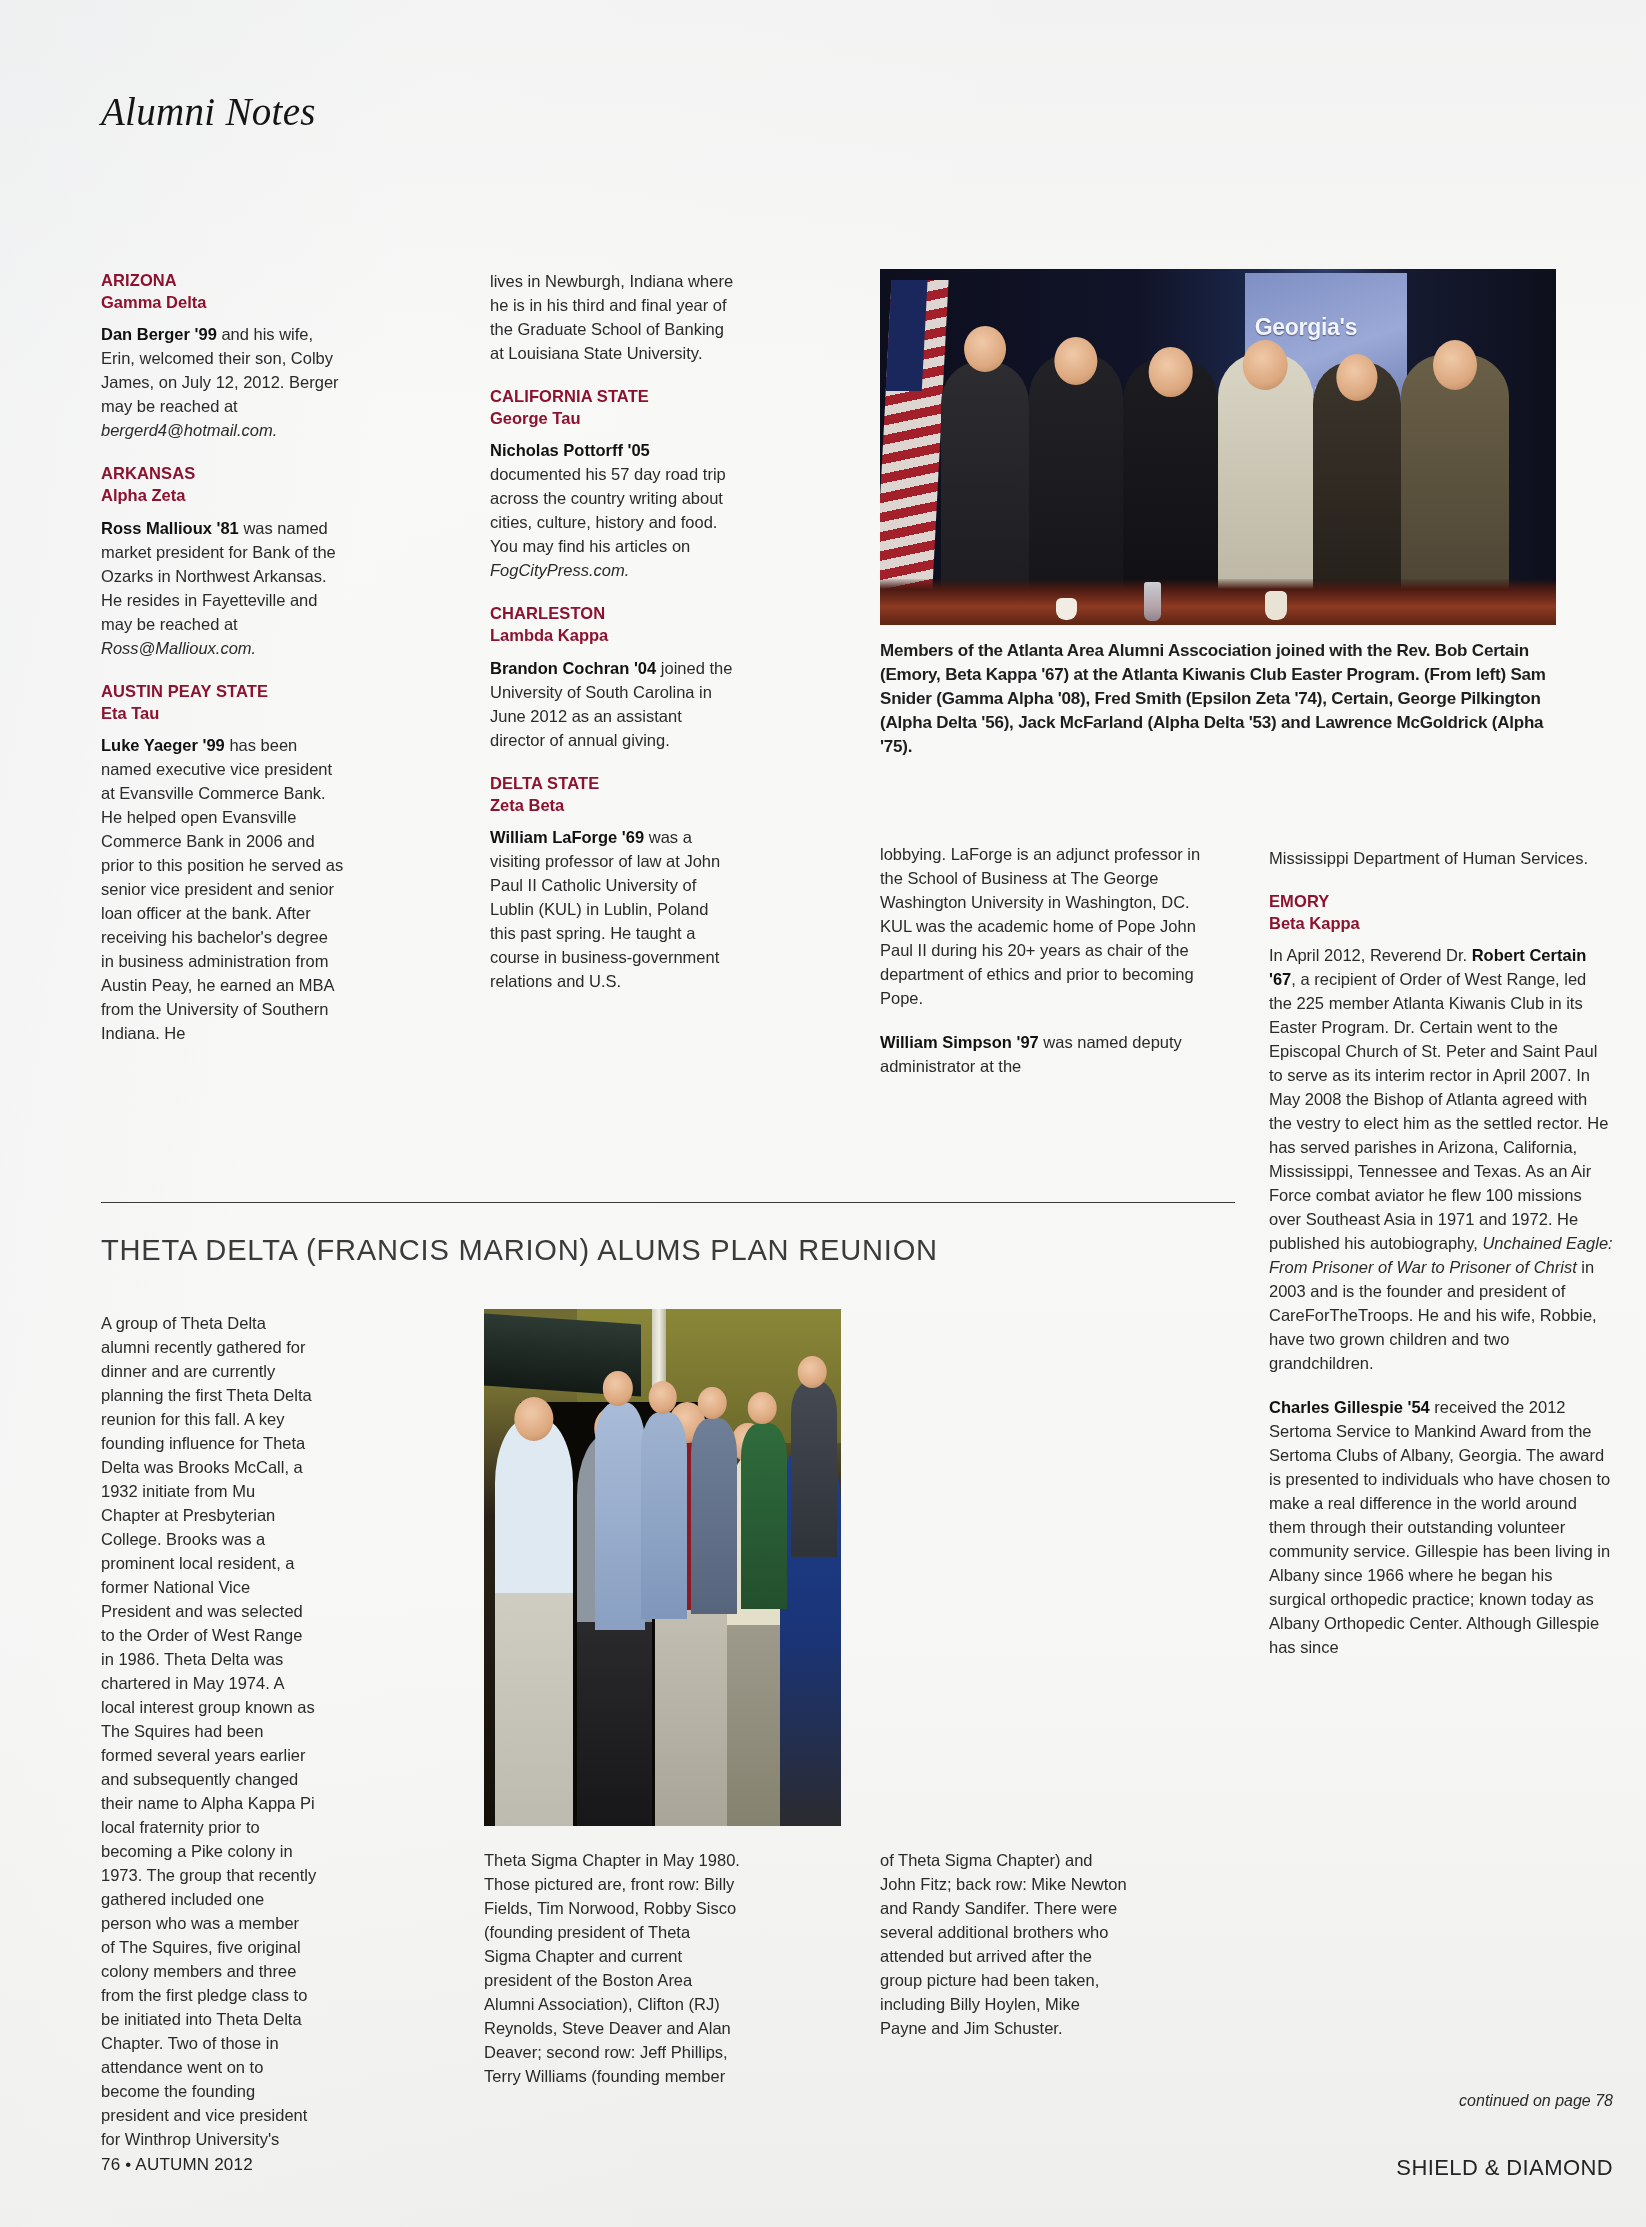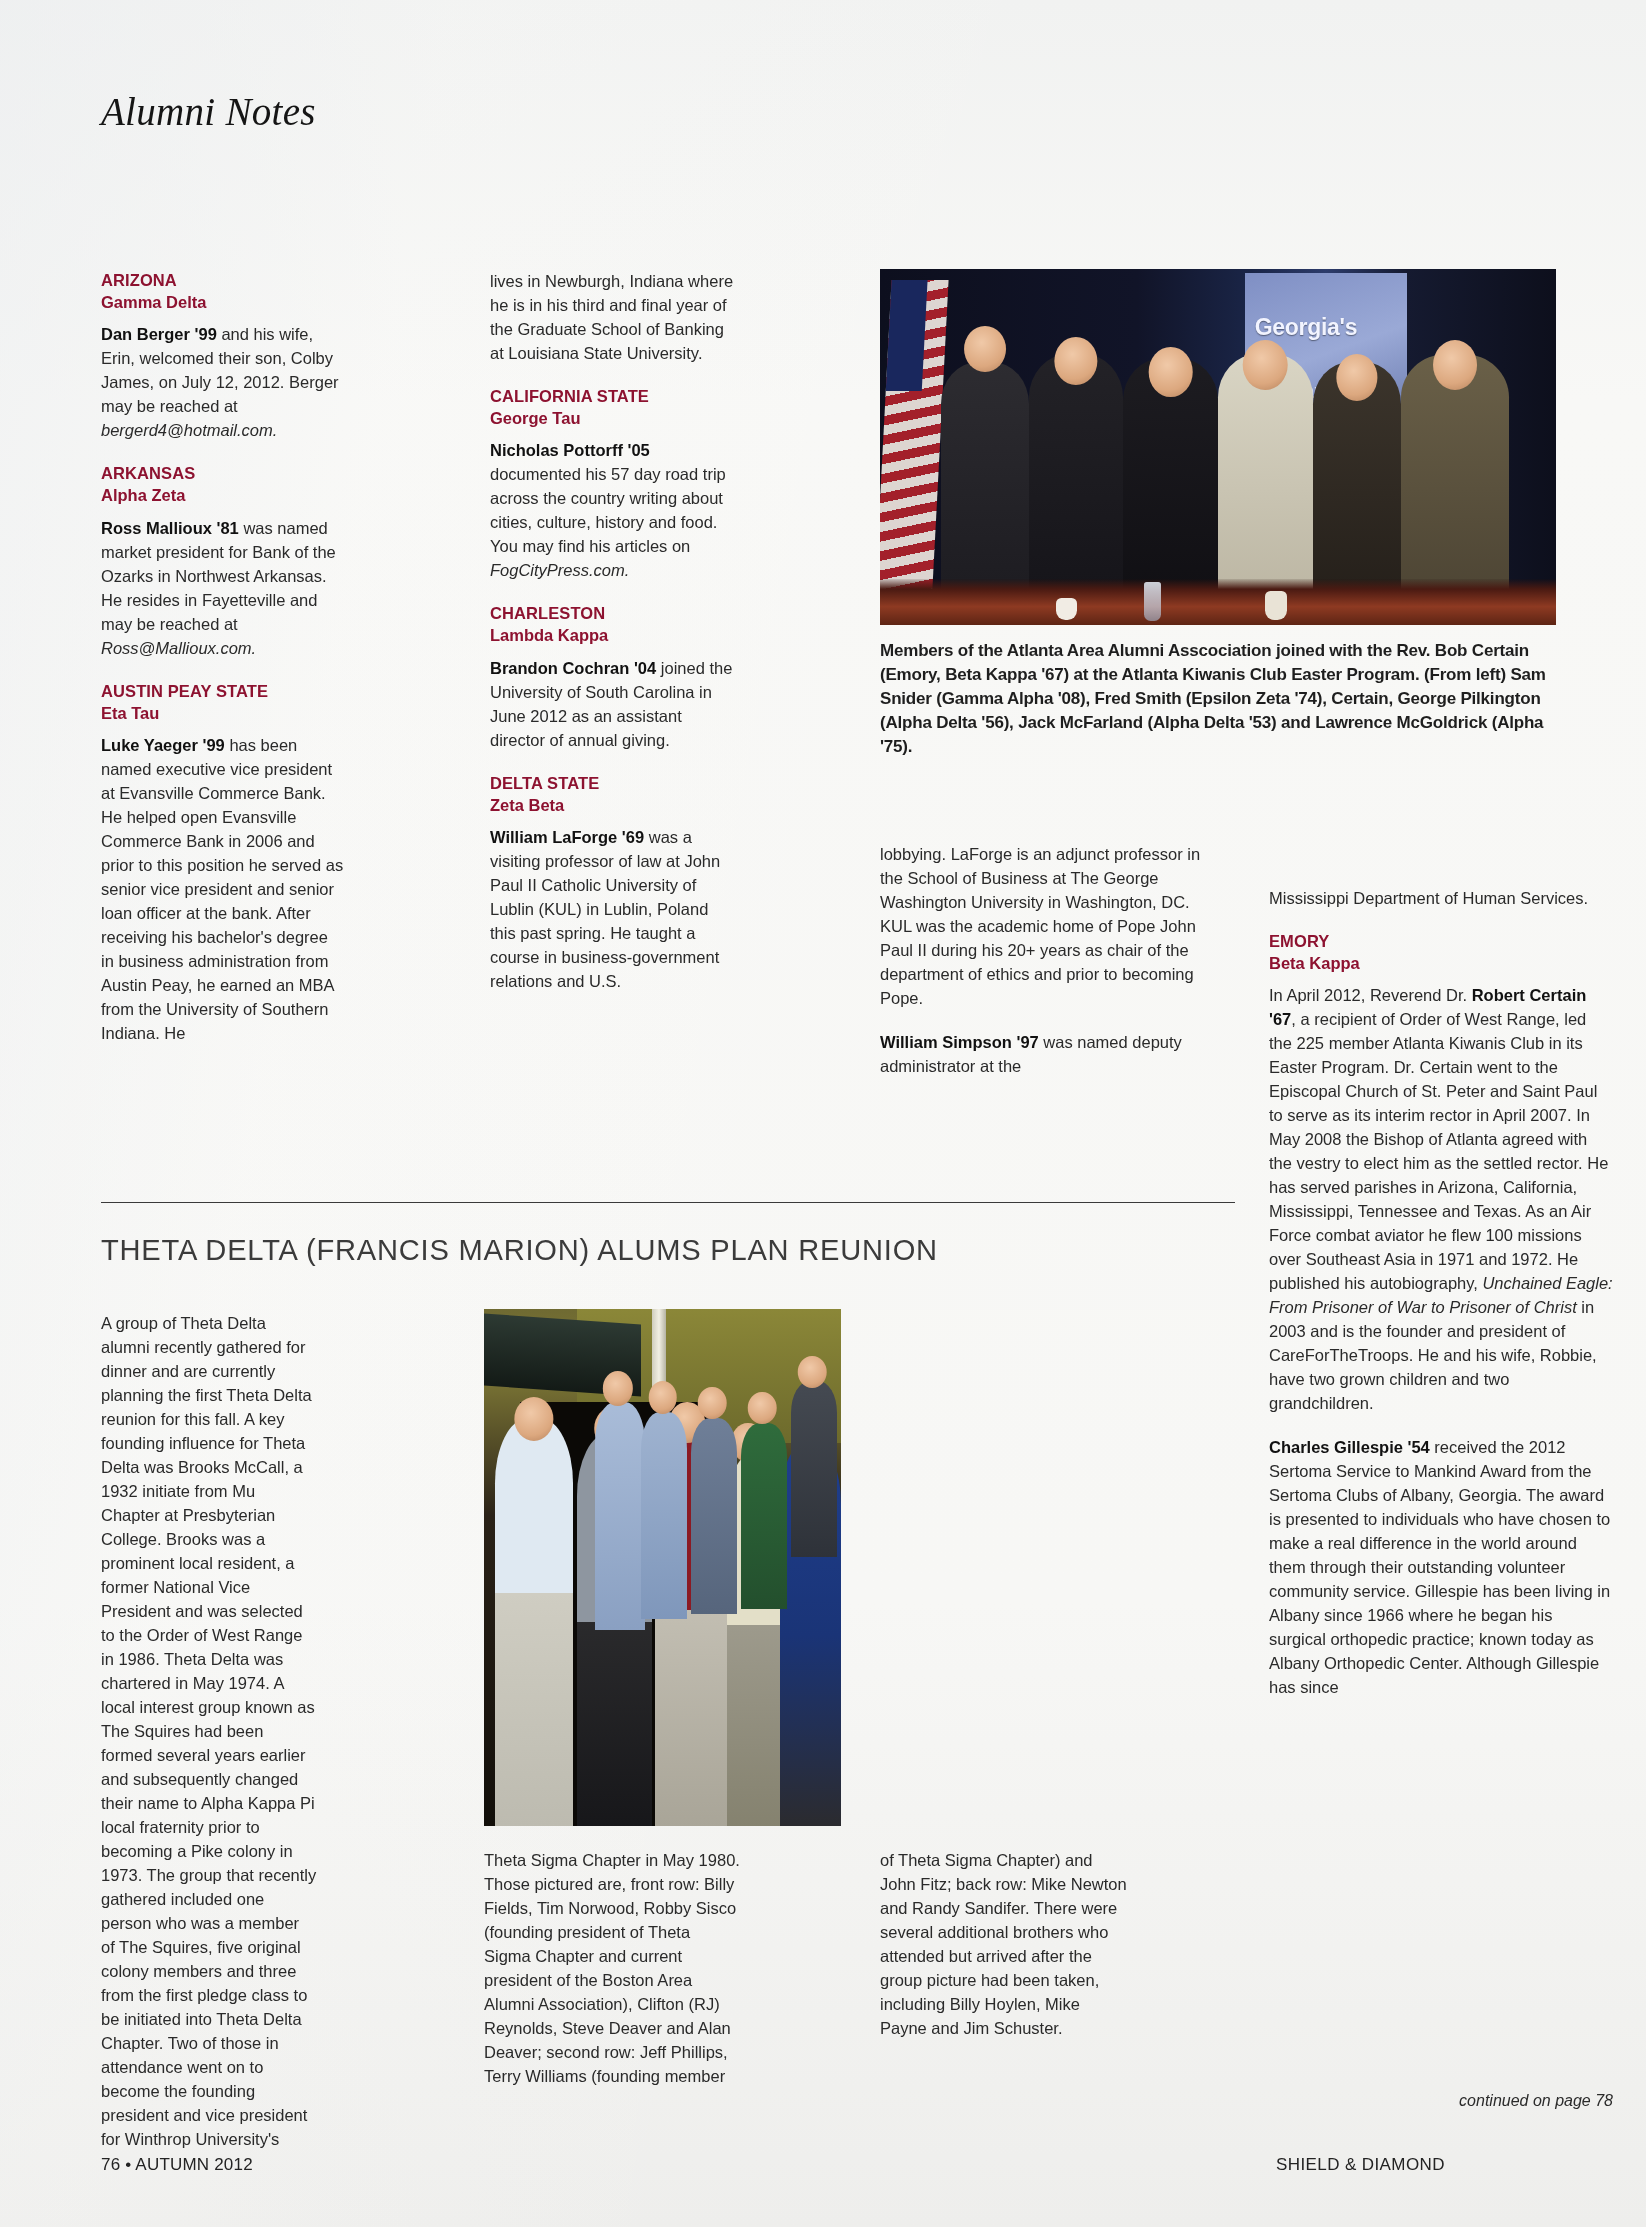--- a/index.html
+++ b/index.html
@@ -180,24 +180,24 @@
     text-align:right;
   }
   .folio-left {
     position:absolute;
     font-size: 17px;
     letter-spacing: 0.2px;
     color:#232323;
   }
   .folio-right {
     position:absolute;
-    font-size: 17px;
+    font-size: 22px;
     letter-spacing: 0.4px;
     color:#232323;
-    text-align:left;
+    text-align:right;
   }
 </style>
 </head>
 <body>
 
 <div class="page">
 
   <div class="masthead">Alumni Notes</div>
 
   <div class="col" style="left:101px; top:269px; width:244px;">
@@ -290,21 +290,21 @@
 
   <div class="col" style="left:880px; top:842px; width:337px;">
     <div class="entry">
       <p>lobbying. LaForge is an adjunct professor in the School of Business at The George Washington University in Washington, DC. KUL was the academic home of Pope John Paul II during his 20+ years as chair of the department of ethics and prior to becoming Pope.</p>
     </div>
     <div class="entry">
       <p><b class="nm">William Simpson '97</b><span> was named deputy administrator at the</span></p>
     </div>
   </div>
 
-  <div class="col" style="left:1269px; top:886px; width:344px;">
+  <div class="col" style="left:1269px; top:846px; width:344px;">
     <div class="entry">
       <p>Mississippi Department of Human Services.</p>
     </div>
 
     <div class="entry">
       <div class="chap">
         <span class="school">EMORY</span>
         <span class="greek">Beta Kappa</span>
       </div>
       <p><span>In April 2012, Reverend Dr. </span><b class="nm">Robert Certain '67</b><span>, a recipient of Order of West Range, led the 225 member Atlanta Kiwanis Club in its Easter Program.  Dr. Certain went to the Episcopal Church of St. Peter and Saint Paul to serve as its interim rector in April 2007.  In May 2008 the Bishop of Atlanta agreed with the vestry to elect him as the settled rector.  He has served parishes in Arizona, California, Mississippi, Tennessee and Texas.  As an Air Force combat aviator he flew 100 missions over Southeast Asia in 1971 and 1972.  He published his autobiography, </span><i class="it">Unchained Eagle: From Prisoner of War to Prisoner of Christ</i><span> in 2003 and is the founder and president of CareForTheTroops.  He and his wife, Robbie, have two grown children and two grandchildren.</span></p>

